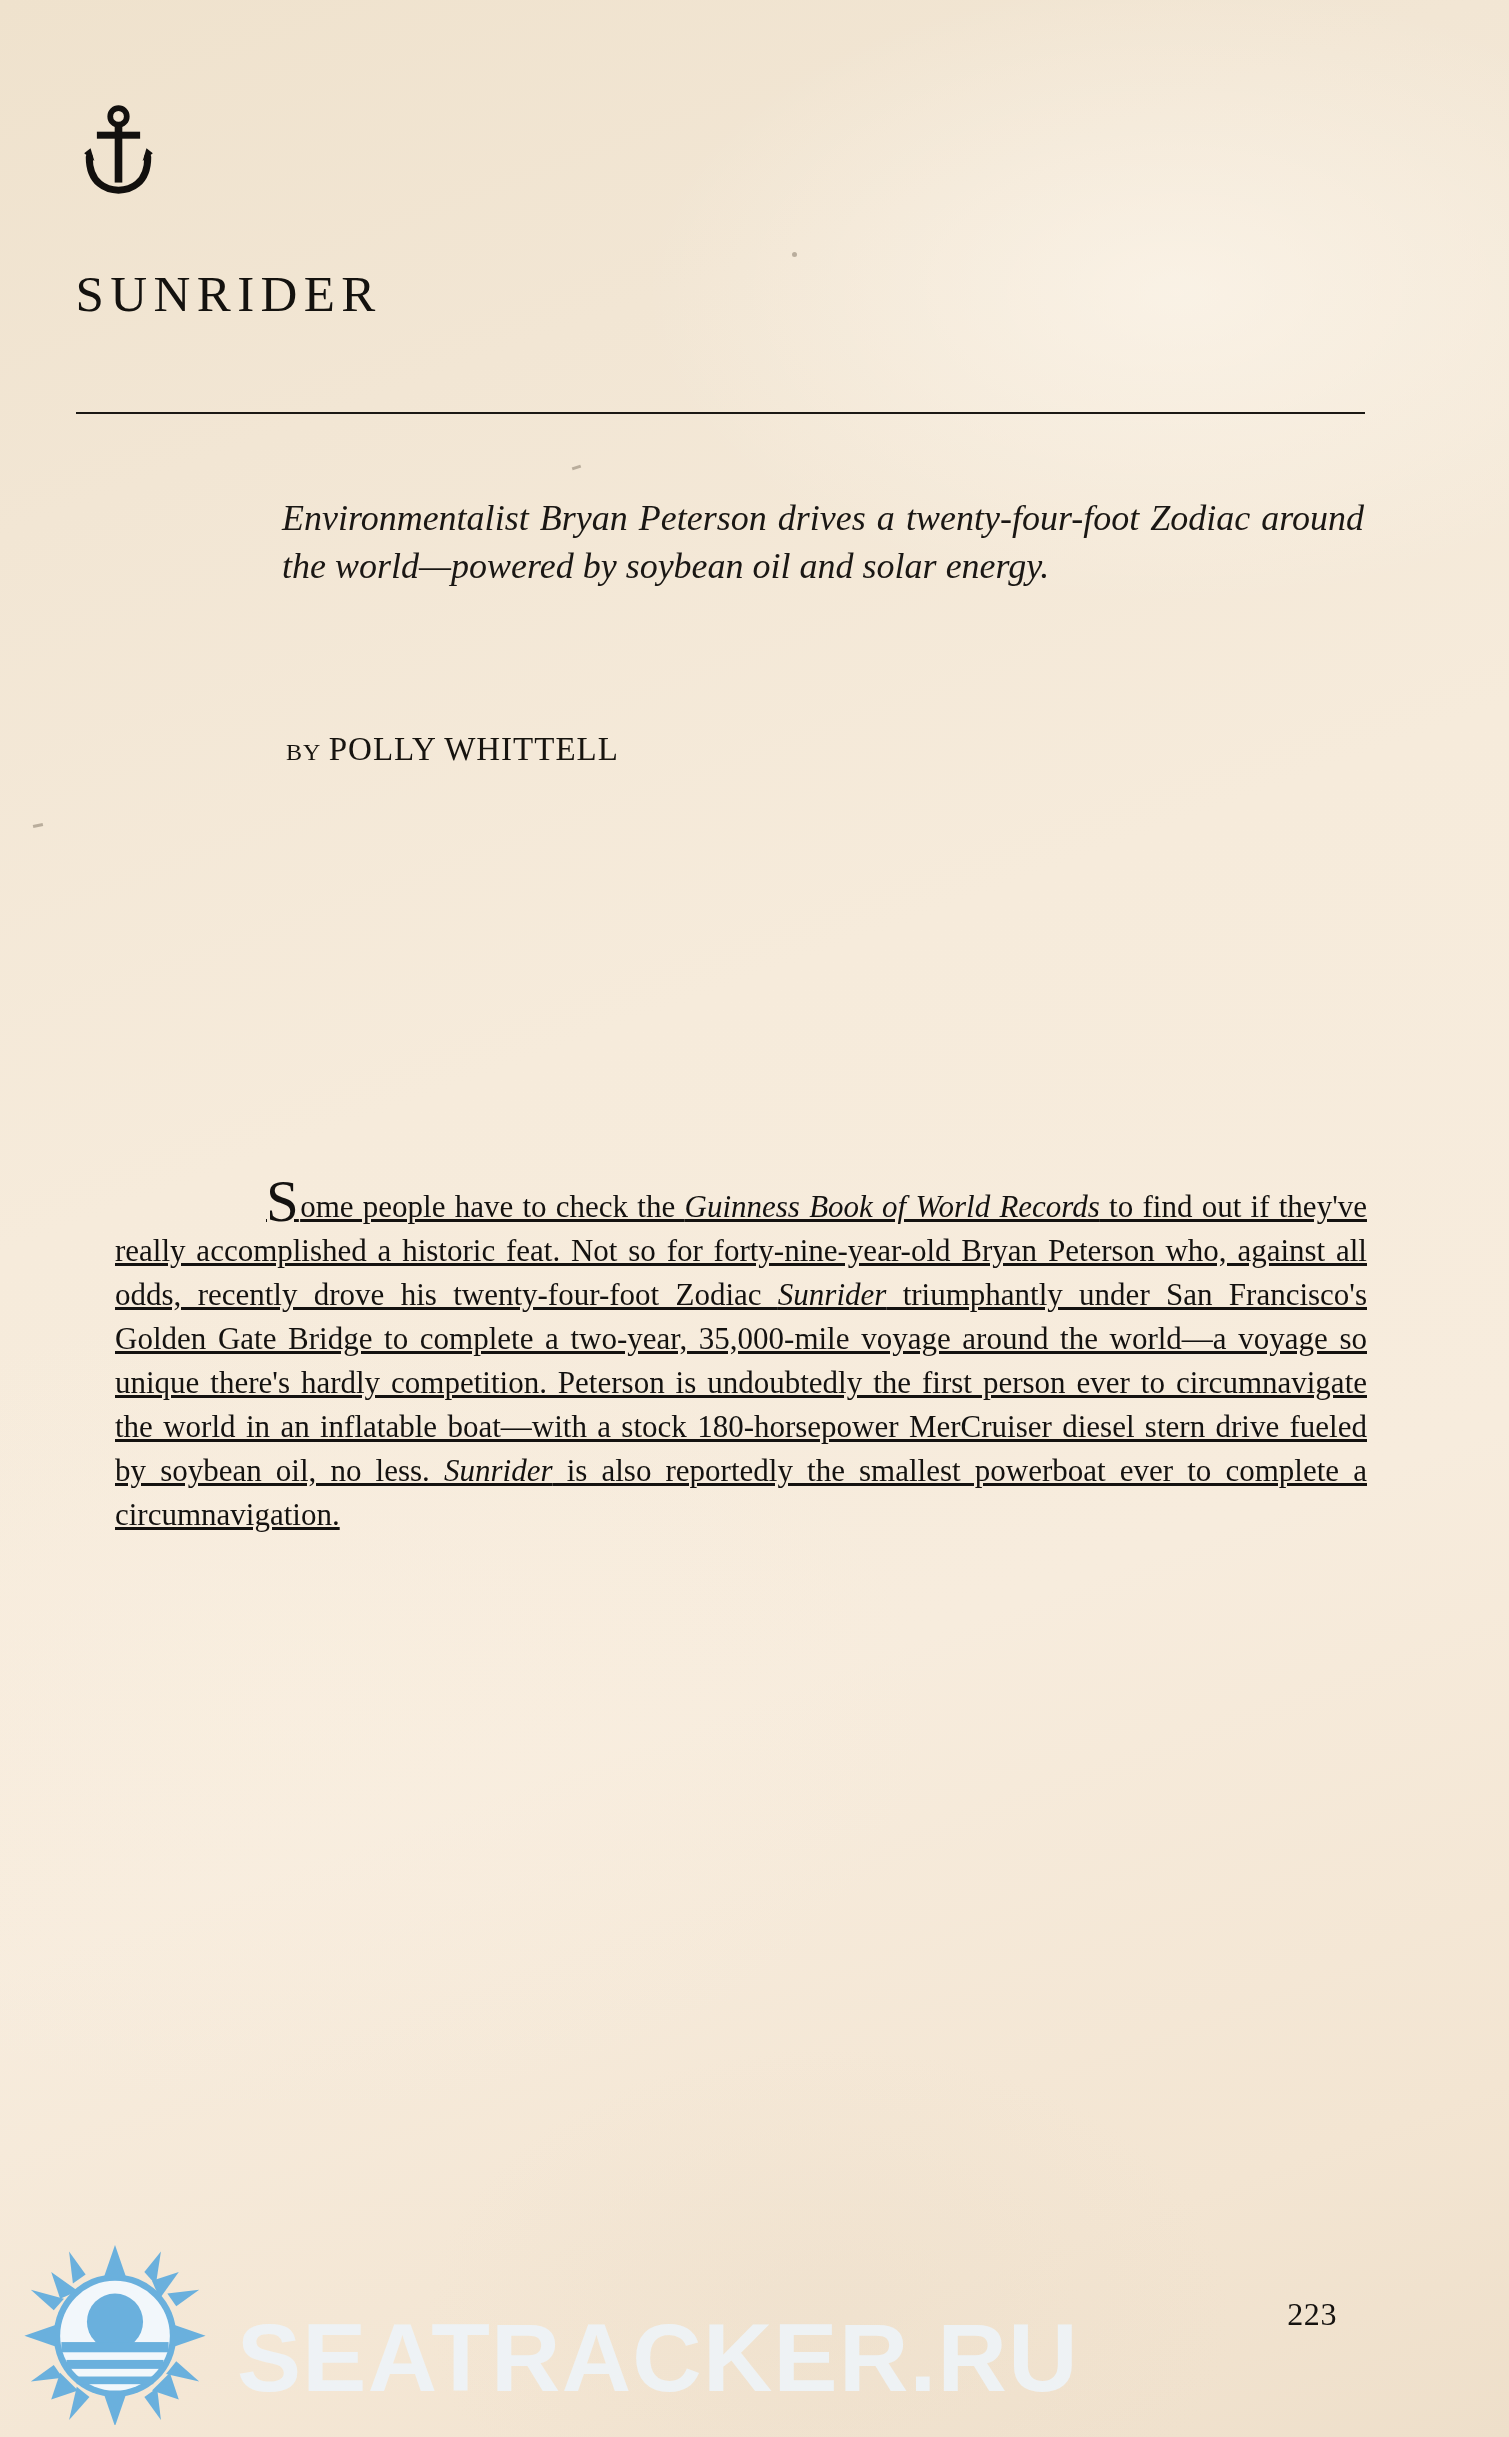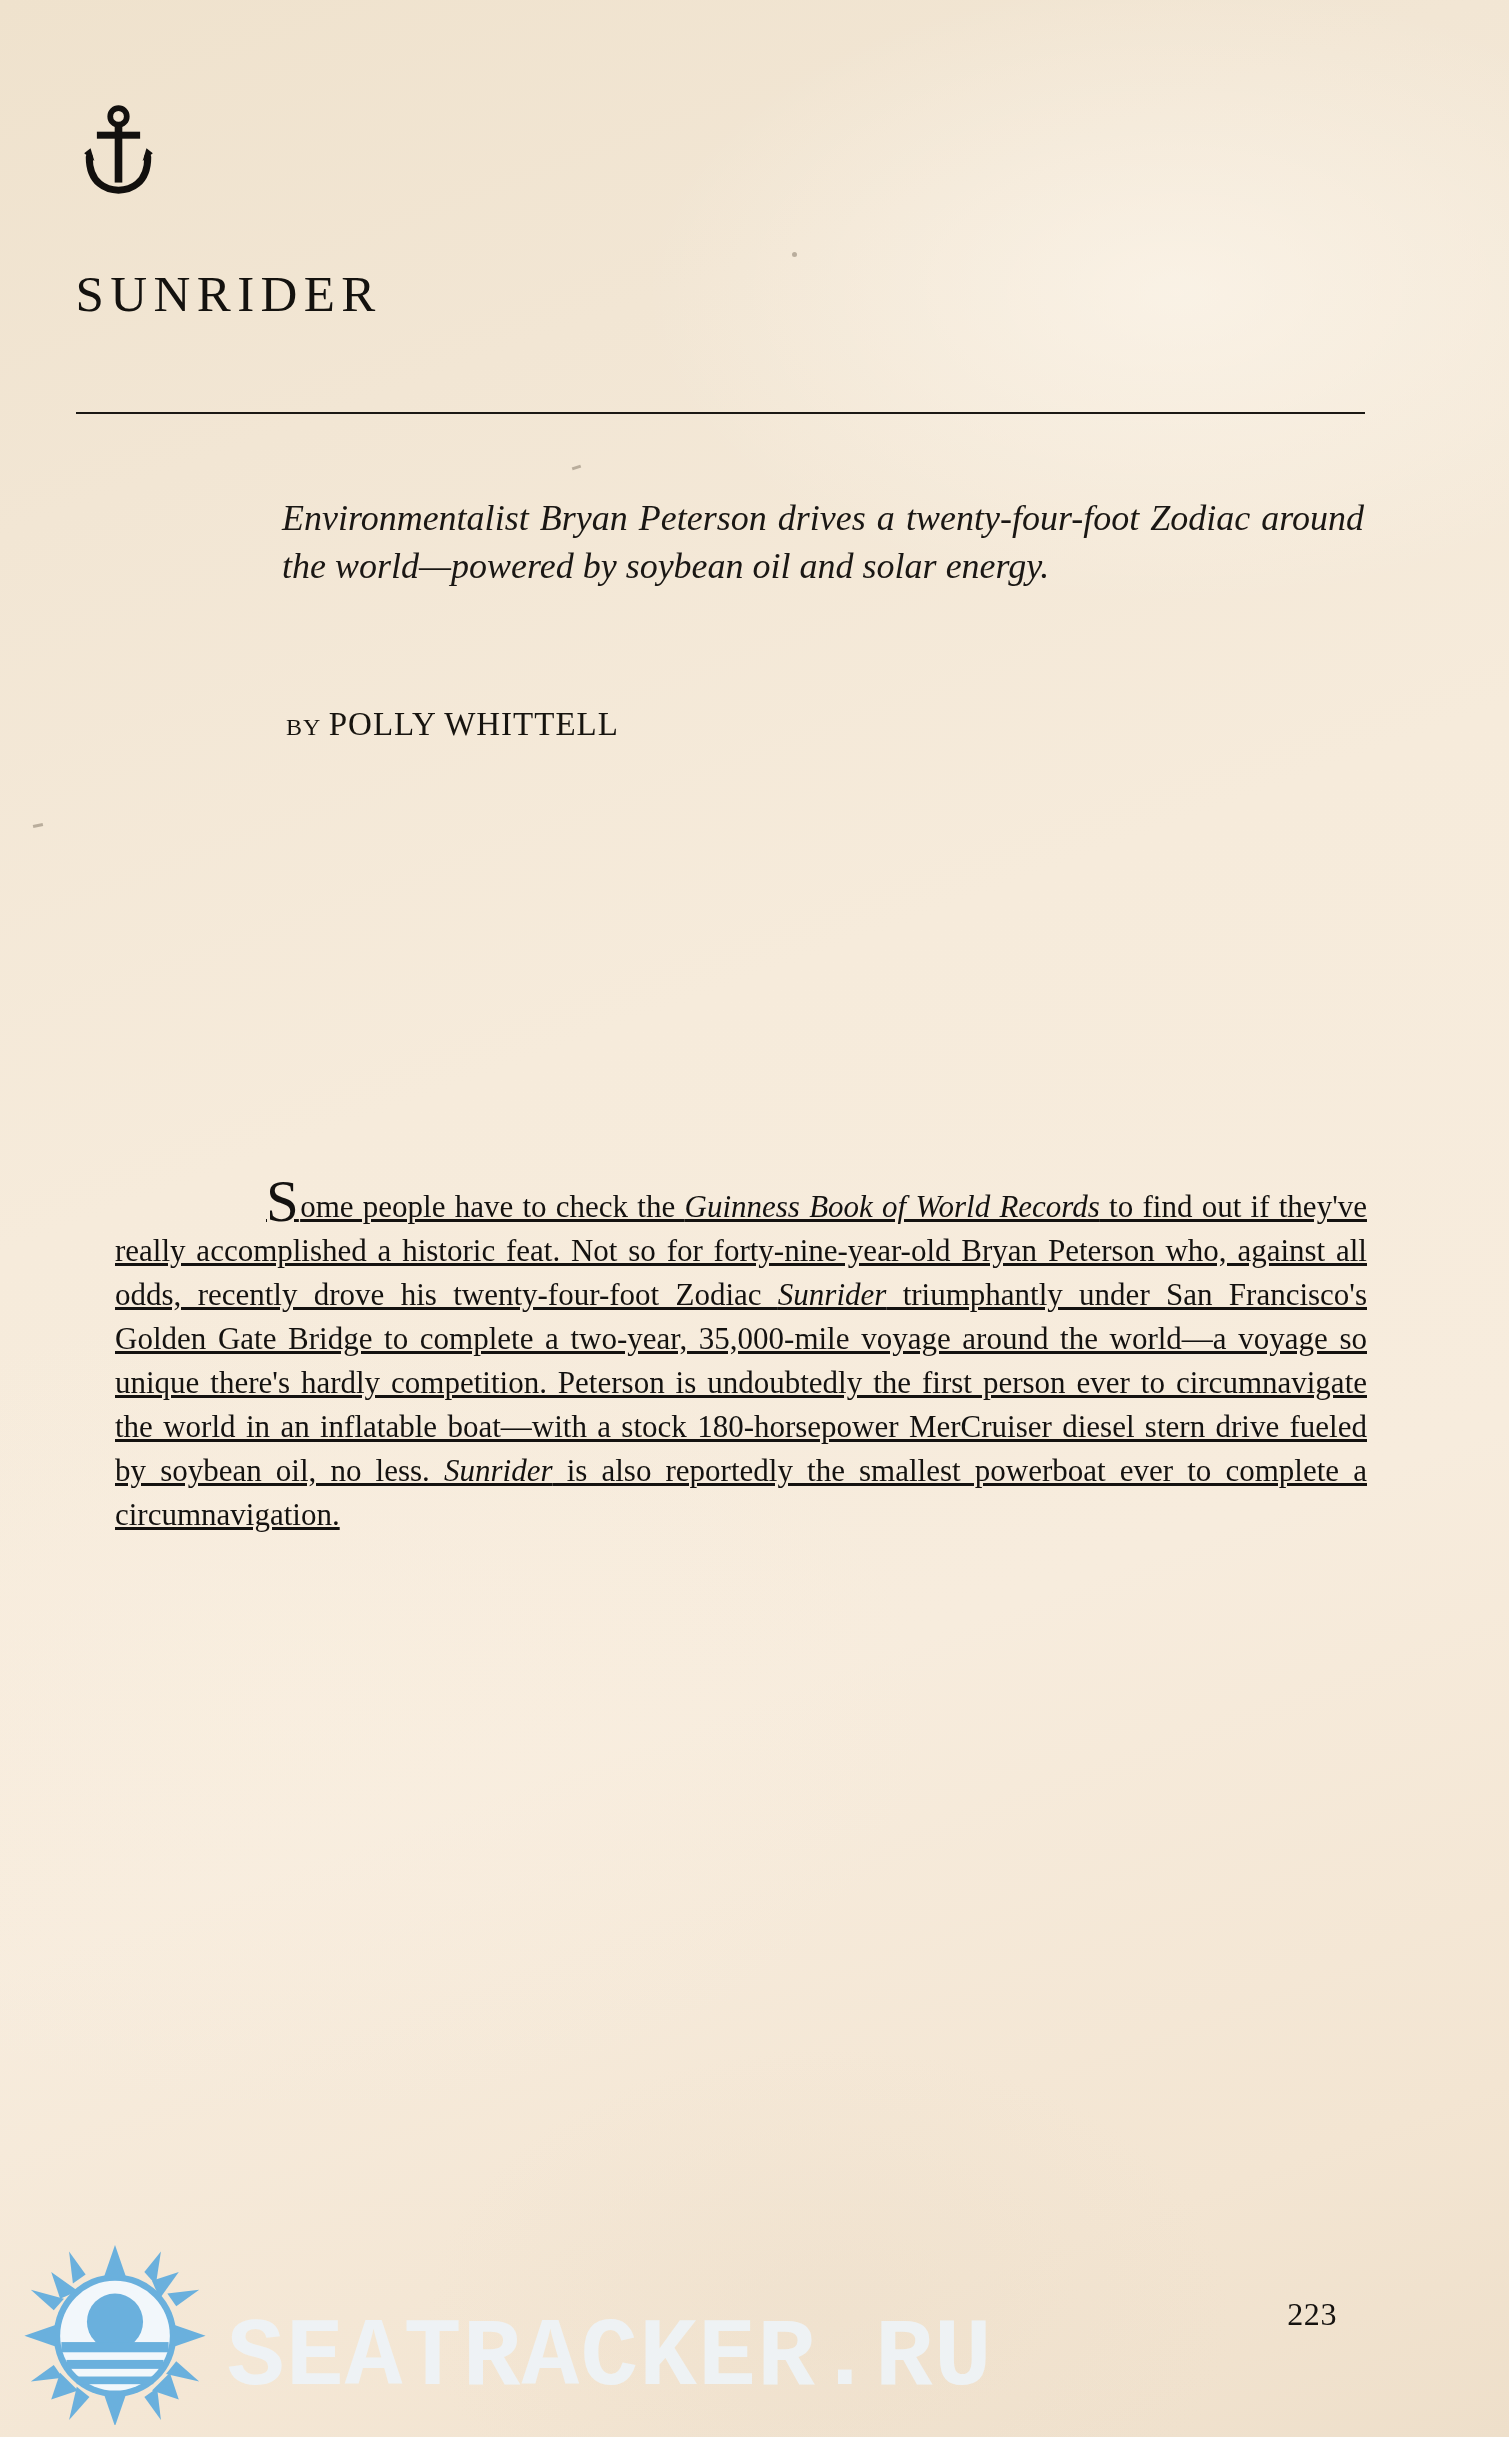--- a/index.html
+++ b/index.html
@@ -78,21 +78,21 @@
     font-size: 36px;
     line-height: 1.32;
     color: #1a1714;
     text-align: justify;
     text-align-last: left;
   }
 
   .byline {
     position: absolute;
     left: 222px;
-    top: 706px;
+    top: 731px;
     font-size: 25.5px;
     color: #17140f;
     letter-spacing: 1px;
     text-align: center;
   }
   .byline .cap { font-size: 33px; }
   .byline .by { font-size: 24px; }
 
   
   .body-col {
@@ -131,23 +131,23 @@
   .watermark {
     position: absolute;
     left: 0;
     bottom: 0;
     width: 1509px;
     height: 211px;
     pointer-events: none;
   }
   .wm-text {
     position: absolute;
-    left: 227px;
+    left: 237px;
     bottom: 25.5px;
-    font-family: Liberation Mono, monospace;
+    font-family: Liberation Sans, sans-serif;
     font-weight: bold;
     font-size: 96px;
     letter-spacing: 1.3px;
     color: #6ab0dd;
     -webkit-text-stroke: 3.8px #6ab0dd;
     opacity: 0.92;
     white-space: nowrap;
   }
   .wm-text span.inner {
     color: #eef4f8;

